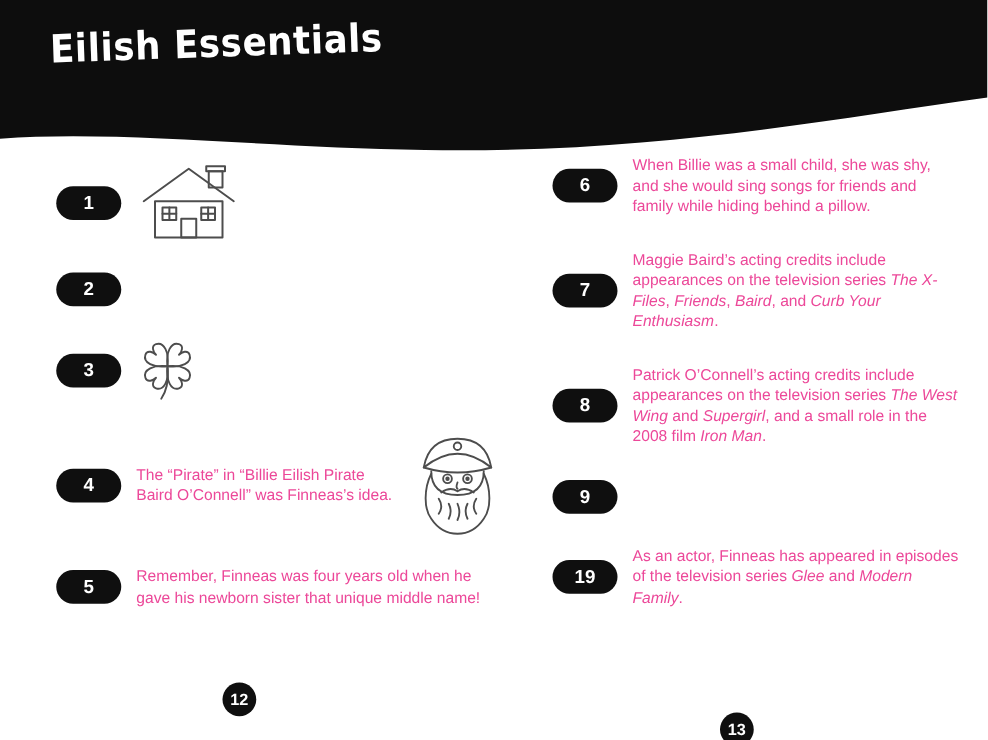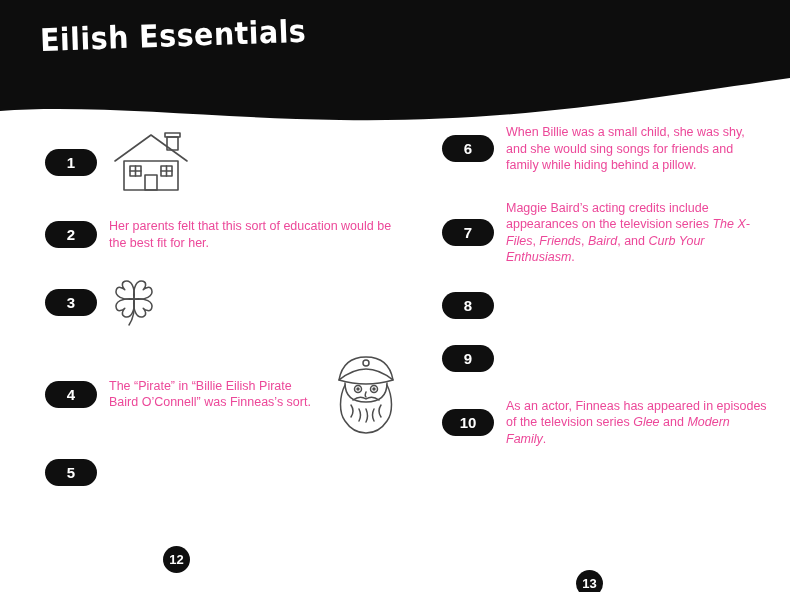--- a/index.html
+++ b/index.html
@@ -40,21 +40,21 @@
   .it { font-style:italic; }
   .icn { flex:0 0 auto; color:#4d4d4d; }
   .icn svg { display:block; }
   
   .badge {
     position:absolute; width:27px; height:27px; border-radius:50%;
     background:#0f0f0f; color:#fff;
     display:flex; align-items:center; justify-content:center;
     font-weight:700; font-size:13px;
   }
-  .badge-left  { left:163px; top:546px; }
+  .badge-left  { left:178px; top:546px; }
   .badge-right { left:576px; top:570px; }
 </style>
 </head>
 <body>
 
 <div class="band">
   <svg viewBox="0 0 790 132" preserveAspectRatio="none">
     <path d="M0 0 H790 V78 C660 96 520 123 340 120 C210 118 95 104 0 111 Z" fill="#0d0d0d"></path>
   </svg>
   <h1>Eilish Essentials</h1>
@@ -72,75 +72,76 @@
       <rect x="36" y="45" width="12" height="15"></rect>
       <rect x="21" y="36" width="11" height="10"></rect>
       <path d="M26.5 36 v10 M21 41 h11"></path>
       <rect x="52" y="36" width="11" height="10"></rect>
       <path d="M57.5 36 v10 M52 41 h11"></path>
     </svg>
   </span>
 </div>
     <div class="fact">
       <div class="pill">2</div>
-      <p class="ftext"><span>Her parents felt that this sort of education would be the best fit for her.</span></p>
     </div>
     <div class="fact">
       <div class="pill">3</div>
   <span class="icn">
     <svg width="50" height="54" viewBox="0 0 50 54" fill="none" stroke="#4d4d4d" stroke-width="1.5" stroke-linecap="round" stroke-linejoin="round">
       <g transform="translate(25,24)">
         <path transform="rotate(45)" d="M0 0 C -9 -7 -12 -16 -6 -19 C -2 -21 0 -16 0 -13 C 0 -16 2 -21 6 -19 C 12 -16 9 -7 0 0 Z"></path>
         <path transform="rotate(135)" d="M0 0 C -9 -7 -12 -16 -6 -19 C -2 -21 0 -16 0 -13 C 0 -16 2 -21 6 -19 C 12 -16 9 -7 0 0 Z"></path>
         <path transform="rotate(225)" d="M0 0 C -9 -7 -12 -16 -6 -19 C -2 -21 0 -16 0 -13 C 0 -16 2 -21 6 -19 C 12 -16 9 -7 0 0 Z"></path>
         <path transform="rotate(315)" d="M0 0 C -9 -7 -12 -16 -6 -19 C -2 -21 0 -16 0 -13 C 0 -16 2 -21 6 -19 C 12 -16 9 -7 0 0 Z"></path>
       </g>
       <path d="M25 26 C 26 36 24 44 20 50"></path>
     </svg>
   </span>
 </div>
     <div class="fact">
       <div class="pill">4</div>
-      <p class="ftext"><span>The “Pirate” in “Billie Eilish Pirate Baird O’Connell” was Finneas’s sort.</span></p>
+      <p class="ftext"><span>The “Pirate” in “Billie Eilish Pirate Baird O’Connell” was Finneas’s idea.</span></p>
   <span class="icn">
     <svg width="62" height="82" viewBox="0 0 62 82" fill="none" stroke="#4d4d4d" stroke-width="1.5" stroke-linecap="round" stroke-linejoin="round">
       <path d="M4 27 C7 10 18 4 31 4 C44 4 55 10 58 27 C48 19 39 16 31 16 C23 16 14 19 4 27 Z"></path>
       <path d="M4 27 Q31 35 58 27"></path>
       <circle cx="31" cy="10" r="3"></circle>
       <path d="M10 30 C10 42 16 49 31 49 C46 49 52 42 52 30"></path>
       <circle cx="23" cy="36" r="3.5"></circle>
       <circle cx="39" cy="36" r="3.5"></circle>
       <circle cx="23" cy="36" r="1" fill="#4d4d4d"></circle>
       <circle cx="39" cy="36" r="1" fill="#4d4d4d"></circle>
       <path d="M31 39 q-1.5 4 0 5"></path>
       <path d="M18 47 Q25 42 31 46 Q37 42 44 47"></path>
       <path d="M10 32 C4 44 4 60 10 68 C16 77 24 80 31 80 C38 80 46 77 52 68 C58 60 58 44 52 32"></path>
       <path d="M16 52 q4 6 0 12 M24 56 q3 6 0 12 M31 56 q3 7 0 13 M39 56 q-3 6 0 12 M46 52 q-4 6 0 12"></path>
     </svg>
   </span>
 </div>
     <div class="fact">
       <div class="pill">5</div>
+      <p class="ftext"><span>Remember, Finneas was four years old when he gave his newborn sister that unique middle name!</span></p>
     </div>
   </div>
 <div class="col col-right">
     <div class="fact">
       <div class="pill">6</div>
       <p class="ftext"><span>When Billie was a small child, she was shy, and she would sing songs for friends and family while hiding behind a pillow.</span></p>
     </div>
     <div class="fact">
       <div class="pill">7</div>
       <p class="ftext"><span>Maggie Baird’s acting credits include appearances on the television series </span><span class="it">The X-Files</span><span>, </span><span class="it">Friends</span><span>, </span><span class="it">Baird</span><span>, and </span><span class="it">Curb Your Enthusiasm</span><span>.</span></p>
     </div>
     <div class="fact">
       <div class="pill">8</div>
+      <p class="ftext"><span>Patrick O’Connell’s acting credits include appearances on the television series </span><span class="it">The West Wing</span><span> and </span><span class="it">Supergirl</span><span>, and a small role in the 2008 film </span><span class="it">Iron Man</span><span>.</span></p>
     </div>
     <div class="fact">
       <div class="pill">9</div>
     </div>
     <div class="fact">
-      <div class="pill">10</div>
+      <div class="pill">19</div>
       <p class="ftext"><span>As an actor, Finneas has appeared in episodes of the television series </span><span class="it">Glee</span><span> and </span><span class="it">Modern Family</span><span>.</span></p>
     </div>
   </div>
 
 <div class="badge badge-left">12</div>
 <div class="badge badge-right">13</div>
 
 </body></html>

